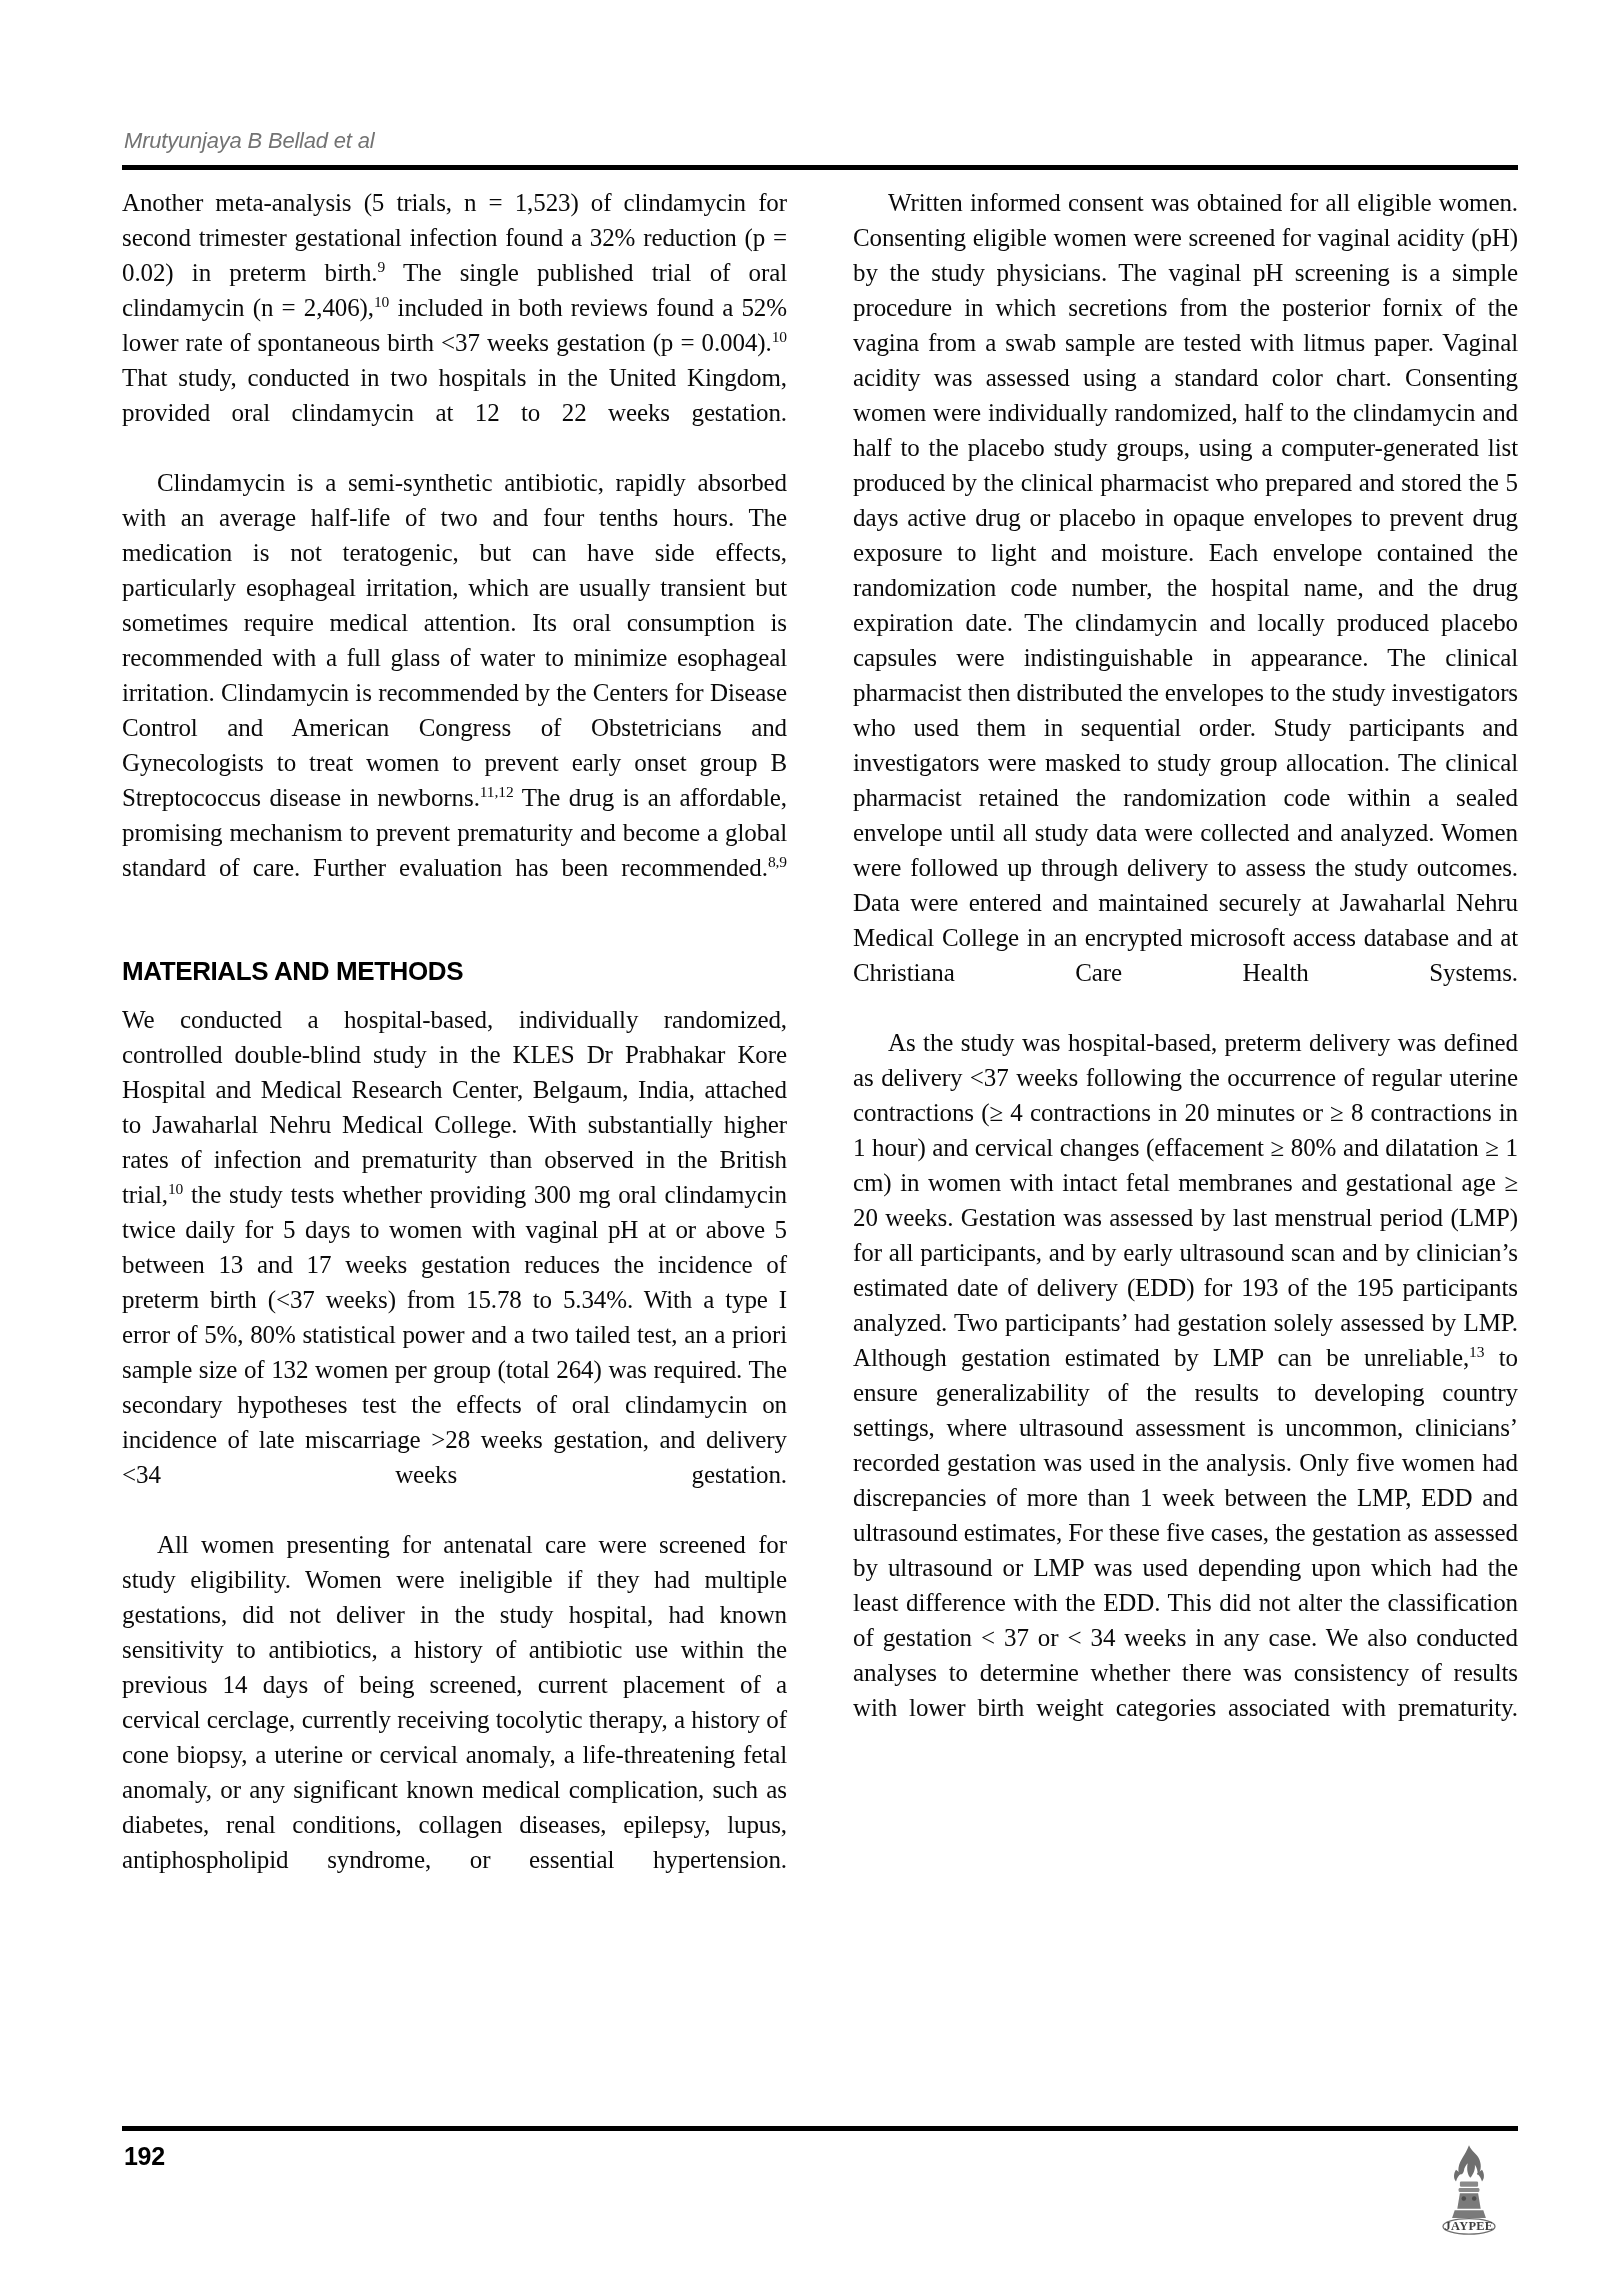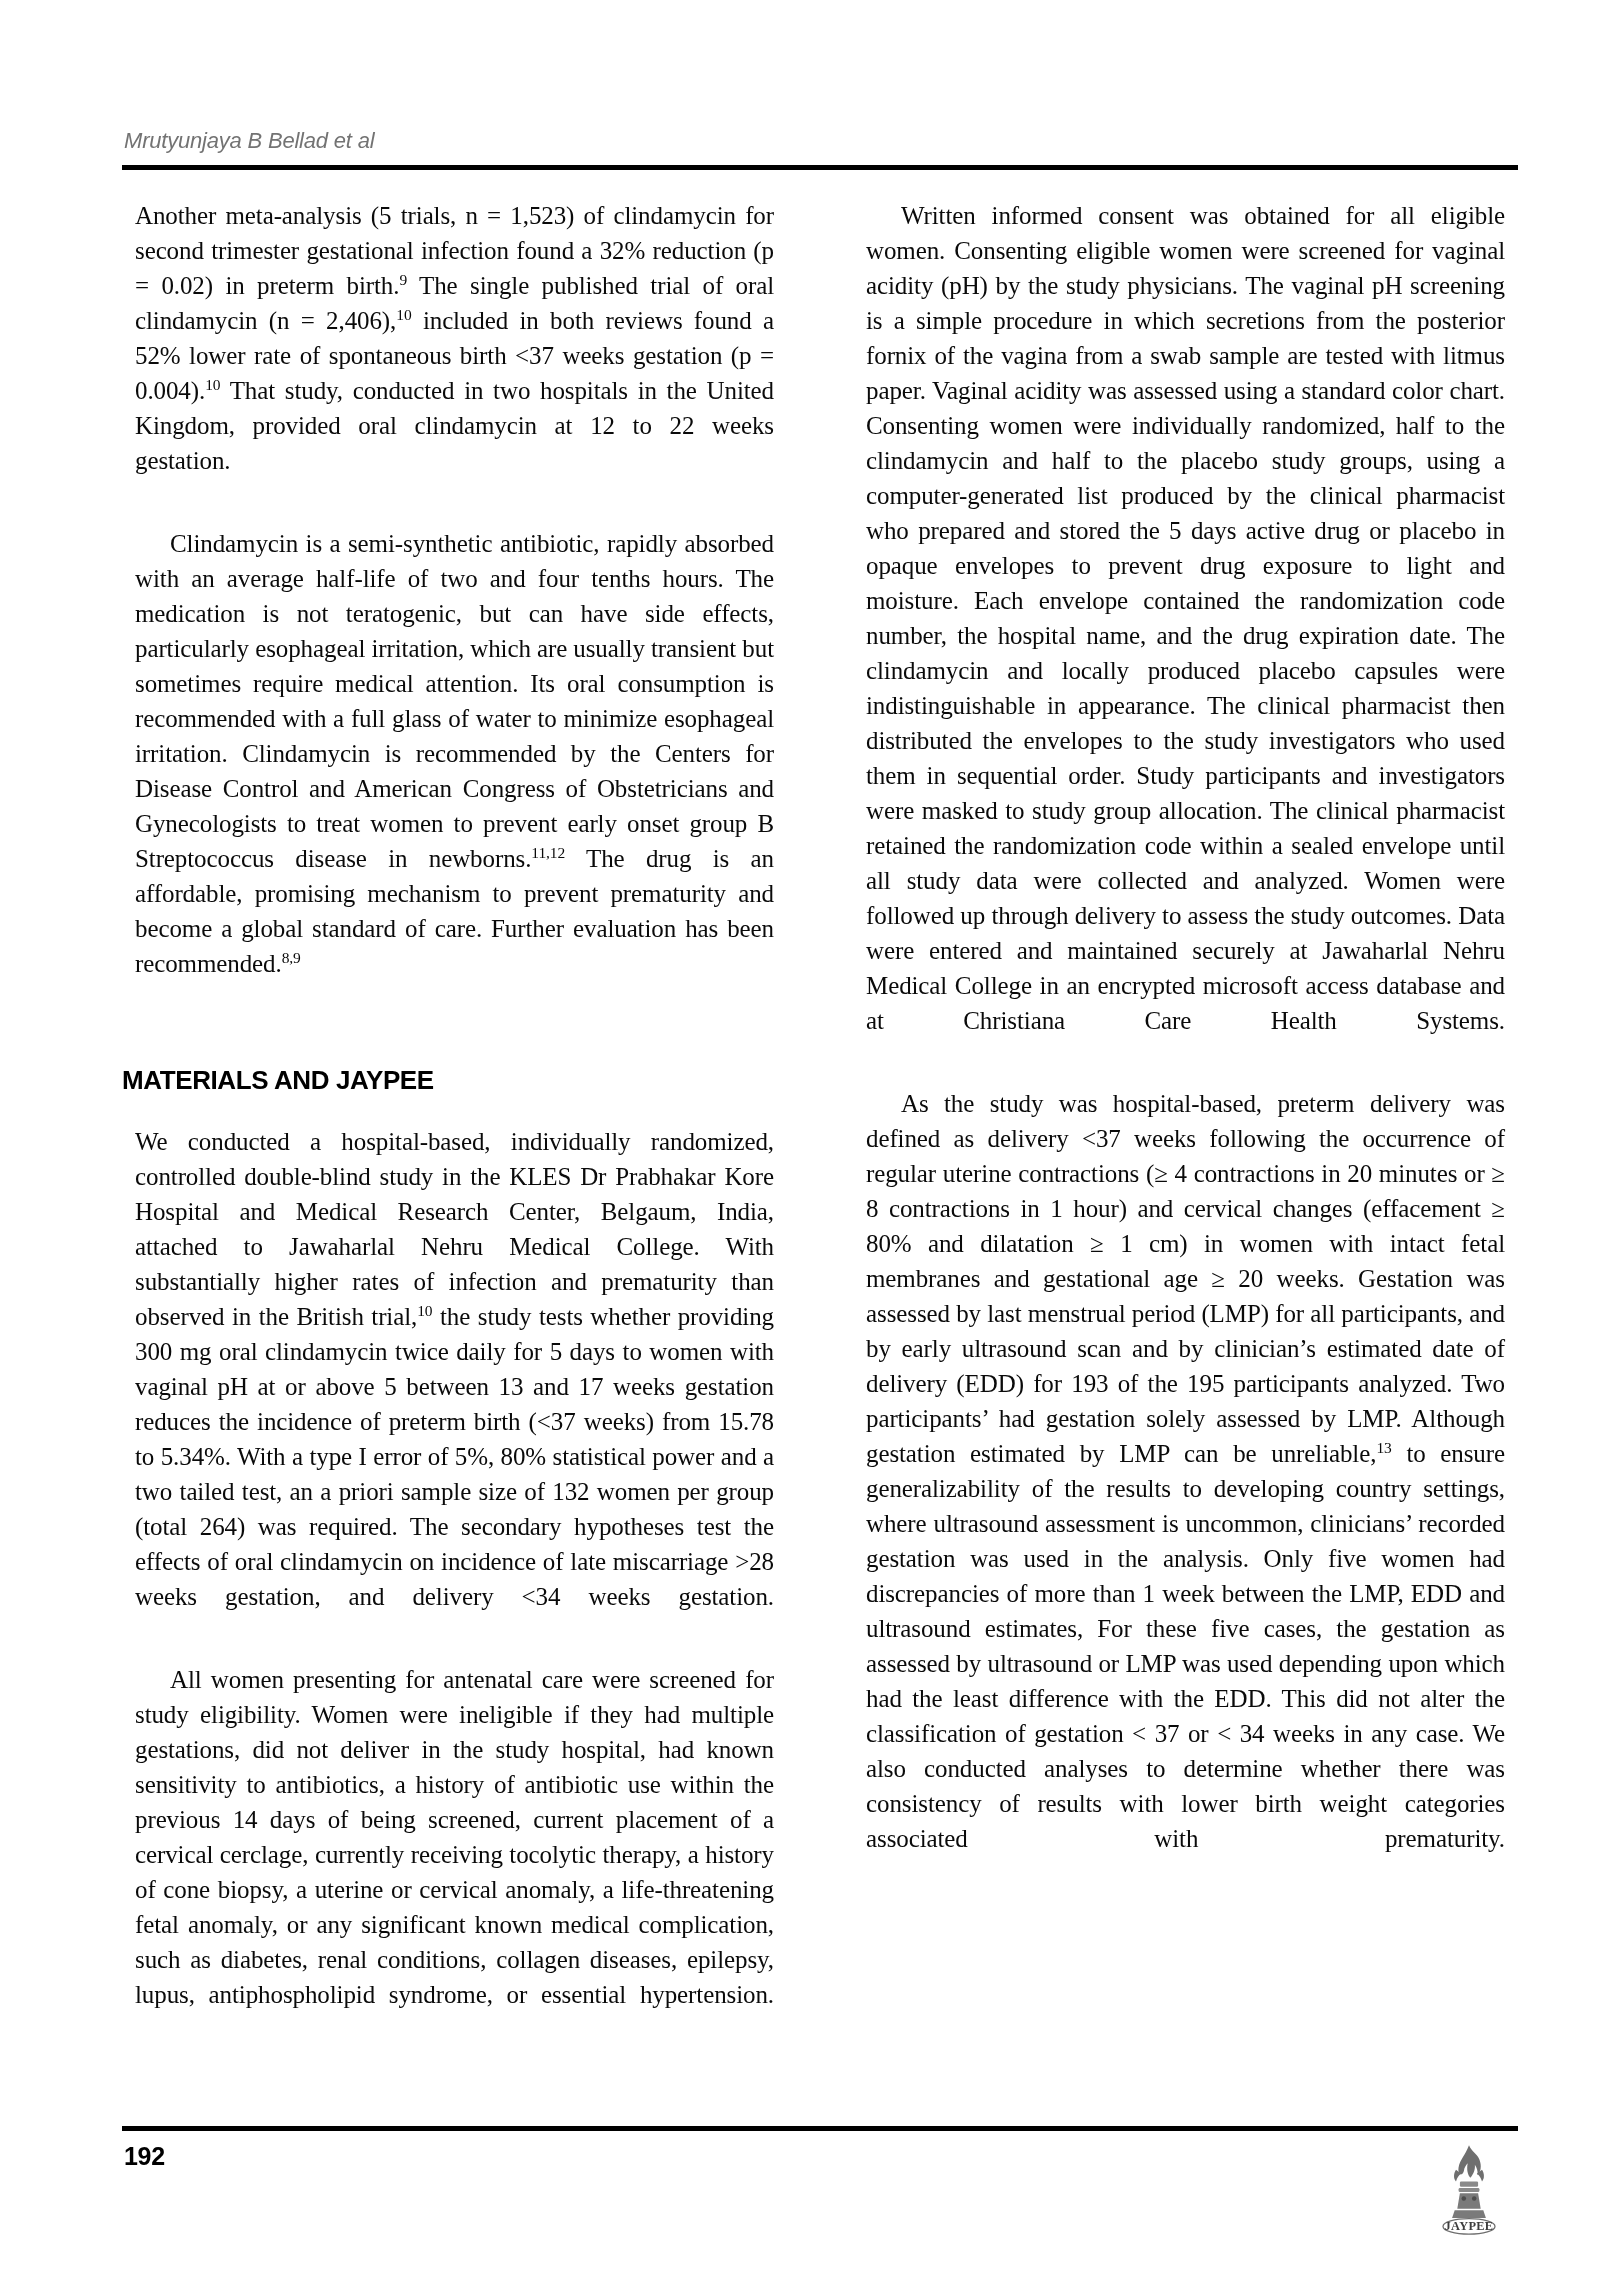--- a/index.html
+++ b/index.html
@@ -49,21 +49,21 @@
     width: 1396px;
     height: 1888px;
     display: flex;
     justify-content: space-between;
   }
   .col {
     width: 665px;
     box-sizing: border-box;
   }
   .col p {
-    margin: 13px;
+    margin: 0;
     font-size: 25px;
     line-height: 35px;
     text-align: justify;
     text-justify: inter-word;
     hyphens: none;
     letter-spacing: -0.1px;
     word-spacing: -0.1px;
     color: #0a0a0a;
   }
   .col p.indent {
@@ -133,21 +133,21 @@
   <div class="running-head">Mrutyunjaya B Bellad et al</div>
 
   <div class="rule-top"></div>
 
   <div class="columns">
 
     <div class="col" id="left-col">
         <p><span>Another meta-analysis (5 trials, n = 1,523) of clindamycin for second trimester gestational infection found a 32% reduction (p = 0.02) in preterm birth.</span><sup>9</sup><span> The single published trial of oral clindamycin (n = 2,406),</span><sup>10</sup><span> included in both reviews found a 52% lower rate of spontaneous birth &lt;37 weeks gestation (p = 0.004).</span><sup>10</sup><span> That study, conducted in two hospitals in the United Kingdom, provided oral clindamycin at 12 to 22 weeks gestation.</span></p>
         <p class="indent"><span>Clindamycin is a semi-synthetic antibiotic, rapidly absorbed with an average half-life of two and four tenths hours. The medication is not teratogenic, but can have side effects, particularly esophageal irritation, which are usually transient but sometimes require medical attention. Its oral consumption is recommended with a full glass of water to minimize esophageal irritation. Clindamycin is recommended by the Centers for Disease Control and American Congress of Obstetricians and Gynecologists to treat women to prevent early onset group B </span><span class="it">Streptococcus</span><span> disease in newborns.</span><sup>11,12</sup><span> The drug is an affordable, promising mechanism to prevent prematurity and become a global standard of care. Further evaluation has been recommended.</span><sup>8,9</sup></p>
         <div class="gap-before-heading"></div>
-        <h2 class="section-heading">MATERIALS AND JAYPEE</h2>
+        <h2 class="section-heading">MATERIALS AND METHODS</h2>
         <div class="gap-after-heading"></div>
         <p><span>We conducted a hospital-based, individually randomized, controlled double-blind study in the KLES Dr Prabhakar Kore Hospital and Medical Research Center, Belgaum, India, attached to Jawaharlal Nehru Medical College. With substantially higher rates of infection and prematurity than observed in the British trial,</span><sup>10</sup><span> the study tests whether providing 300 mg oral clindamycin twice daily for 5 days to women with vaginal pH at or above 5 between 13 and 17 weeks gestation reduces the incidence of preterm birth (&lt;37 weeks) from 15.78 to 5.34%. With a type I error of 5%, 80% statistical power and a two tailed test, an </span><span class="it">a priori</span><span> sample size of 132 women per group (total 264) was required. The secondary hypotheses test the effects of oral clindamycin on incidence of late miscarriage &gt;28 weeks gestation, and delivery &lt;34 weeks gestation.</span></p>
         <p class="indent"><span>All women presenting for antenatal care were screened for study eligibility. Women were ineligible if they had multiple gestations, did not deliver in the study hospital, had known sensitivity to antibiotics, a history of antibiotic use within the previous 14 days of being screened, current placement of a cervical cerclage, currently receiving tocolytic therapy, a history of cone biopsy, a uterine or cervical anomaly, a life-threatening fetal anomaly, or any significant known medical complication, such as diabetes, renal conditions, collagen diseases, epilepsy, lupus, antiphospholipid syndrome, or essential hypertension.</span></p>
       </div>
 
     <div class="col" id="right-col">
         <p class="indent"><span>Written informed consent was obtained for all eligible women. Consenting eligible women were screened for vaginal acidity (pH) by the study physicians. The vaginal pH screening is a simple procedure in which secretions from the posterior fornix of the vagina from a swab sample are tested with litmus paper. Vaginal acidity was assessed using a standard color chart. Consenting women were individually randomized, half to the clindamycin and half to the placebo study groups, using a computer-generated list produced by the clinical pharmacist who prepared and stored the 5 days active drug or placebo in opaque envelopes to prevent drug exposure to light and moisture. Each envelope contained the randomization code number, the hospital name, and the drug expiration date. The clindamycin and locally produced placebo capsules were indistinguishable in appearance. The clinical pharmacist then distributed the envelopes to the study investigators who used them in sequential order. Study participants and investigators were masked to study group allocation. The clinical pharmacist retained the randomization code within a sealed envelope until all study data were collected and analyzed. Women were followed up through delivery to assess the study outcomes. Data were entered and maintained securely at Jawaharlal Nehru Medical College in an encrypted microsoft access database and at Christiana Care Health Systems.</span></p>
         <p class="indent"><span>As the study was hospital-based, preterm delivery was defined as delivery &lt;37 weeks following the occurrence of regular uterine contractions (≥ 4 contractions in 20 minutes or ≥ 8 contractions in 1 hour) and cervical changes (effacement ≥ 80% and dilatation ≥ 1 cm) in women with intact fetal membranes and gestational age ≥ 20 weeks. Gestation was assessed by last menstrual period (LMP) for all participants, and by early ultrasound scan and by clinician’s estimated date of delivery (EDD) for 193 of the 195 participants analyzed. Two participants’ had gestation solely assessed by LMP. Although gestation estimated by LMP can be unreliable,</span><sup>13</sup><span> to ensure generalizability of the results to developing country settings, where ultrasound assessment is uncommon, clinicians’ recorded gestation was used in the analysis. Only five women had discrepancies of more than 1 week between the LMP, EDD and ultrasound estimates, For these five cases, the gestation as assessed by ultrasound or LMP was used depending upon which had the least difference with the EDD. This did not alter the classification of gestation &lt; 37 or &lt; 34 weeks in any case. We also conducted analyses to determine whether there was consistency of results with lower birth weight categories associated with prematurity.</span></p>
       </div>
 

